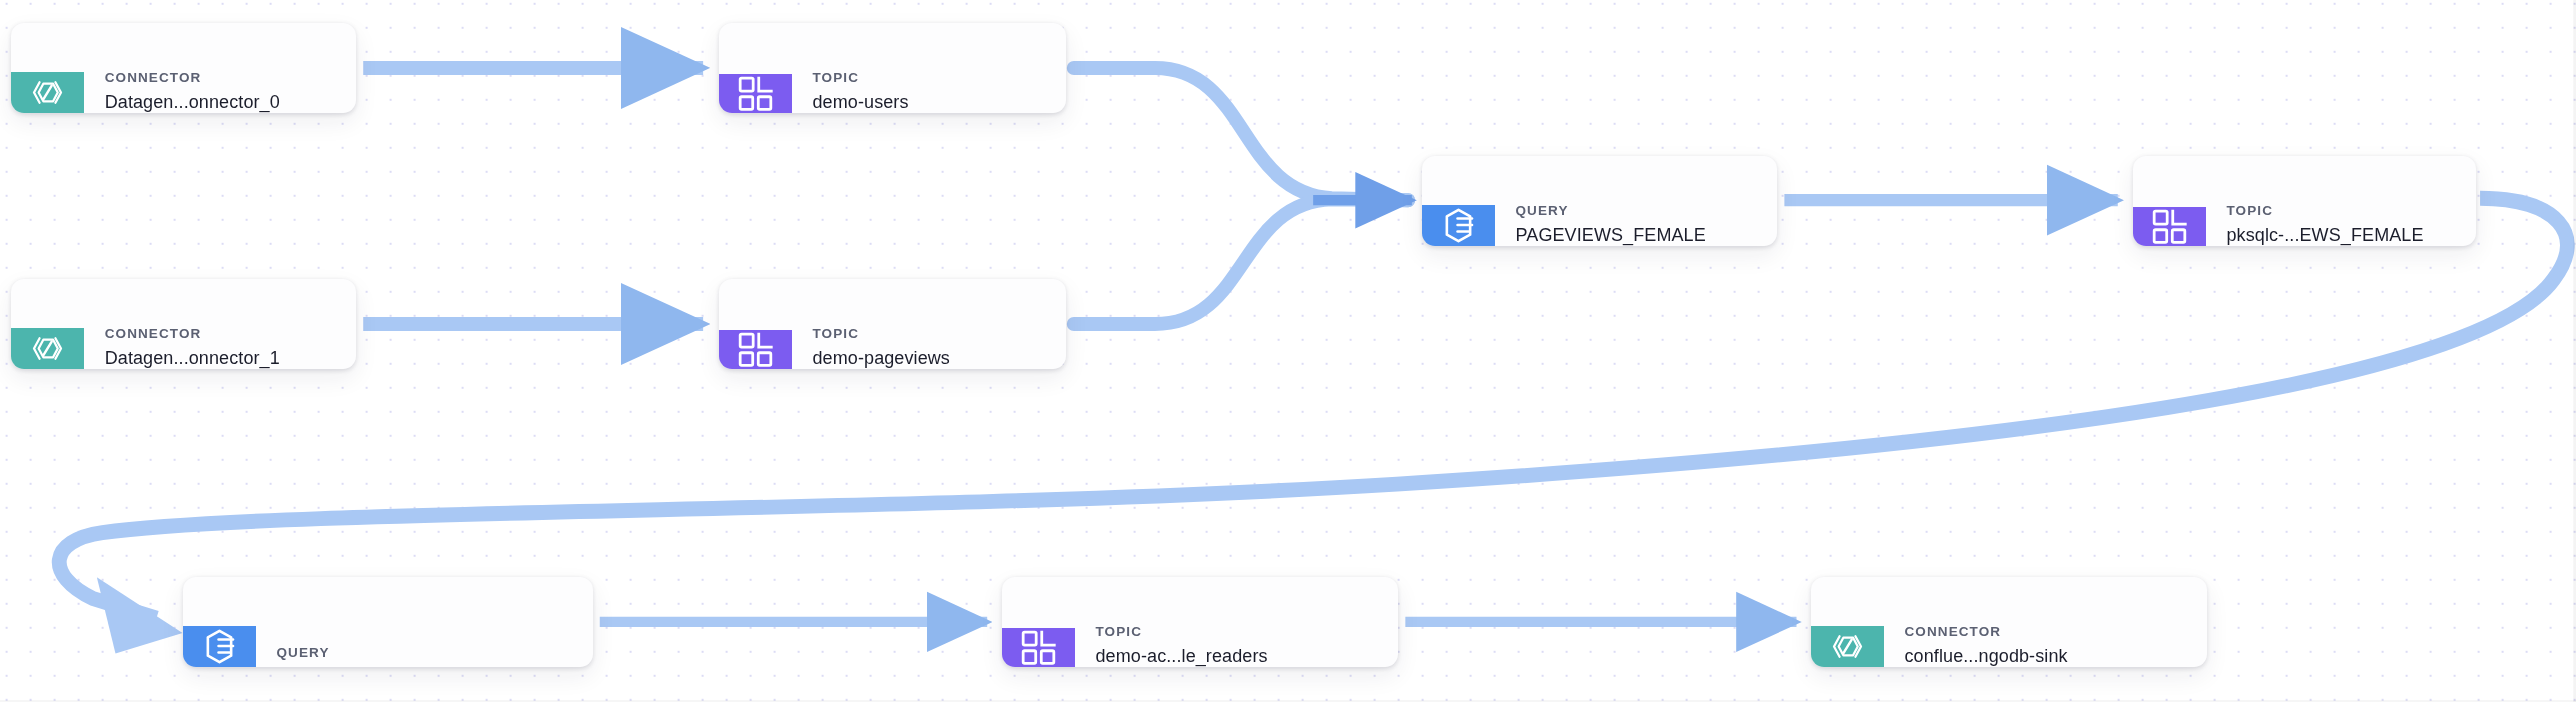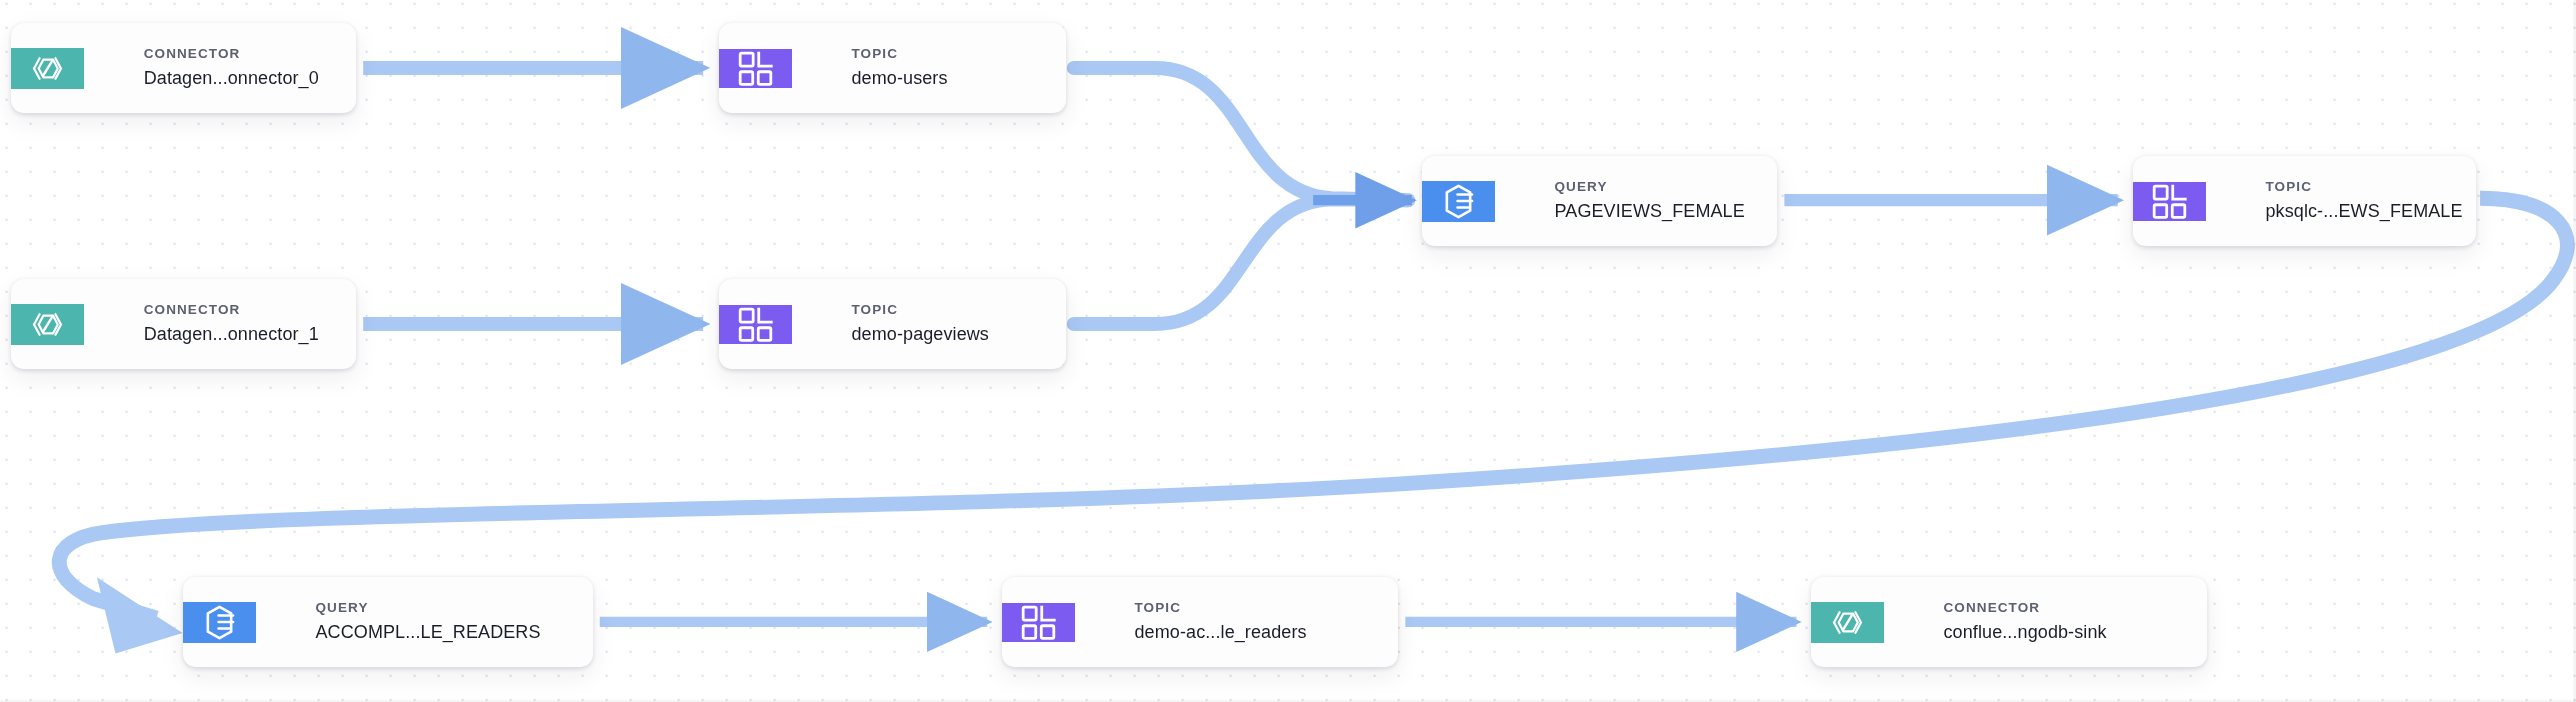--- a/index.html
+++ b/index.html
@@ -40,28 +40,27 @@
     left: 0;
     top: 0;
     width: 2576px;
     height: 702px;
     overflow: visible;
   }
 
   .node {
     position: absolute;
     display: flex;
-    align-items: center;
+    align-items: flex-end;
     background: #fdfdfe;
     border-radius: 13px;
     box-shadow: 0 1.9px 4.7px rgba(23,24,56,0.13), 0 9.3px 24px rgba(23,24,56,0.07);
     overflow: hidden;
     box-sizing: border-box;
     z-index: 5;
-    gap: 39px;
   }
 
   .node-icon {
     width: 73px;
     min-width: 73px;
     display: flex;
     align-items: center;
     justify-content: center;
   }
   .node-icon svg { display: block; }
@@ -233,21 +232,20 @@
     <div class="node-icon">
       <svg width="41" height="41" viewBox="0 0 44 44">
         <path d="M22 5.2 L34.5 12.2 L34.5 31.8 L22 38.8 L9.5 31.8 L9.5 12.2 Z" fill="none" stroke="#ffffff" stroke-width="2.8" stroke-linejoin="round"></path>
         <path d="M21 14.5 L36.5 14.5" stroke="#ffffff" stroke-width="2.8" stroke-linecap="round"></path>
         <path d="M21 21.5 L36.5 21.5" stroke="#ffffff" stroke-width="2.8" stroke-linecap="round"></path>
         <path d="M21 28.5 L33 28.5" stroke="#ffffff" stroke-width="2.8" stroke-linecap="round"></path>
       </svg>
     </div>
     <div class="node-body">
       <div class="node-kind">QUERY</div>
-      <div class="node-label">ACCOMPL...LE_READERS</div>
     </div>
   </div>
 
   <div class="node kind-topic" style="left:1002px; top:577px; width:396px; height:90px;">
     <div class="node-icon">
       <svg width="39" height="39" viewBox="0 0 42 42">
         <rect x="4.5" y="4.5" width="14" height="14" rx="1.5" fill="none" stroke="#ffffff" stroke-width="3"></rect>
         <path d="M24.5 4.5 L24.5 18.5 L38 18.5" fill="none" stroke="#ffffff" stroke-width="3" stroke-linecap="square"></path>
         <rect x="4.5" y="24.5" width="13.5" height="13.5" rx="1.5" fill="none" stroke="#ffffff" stroke-width="3"></rect>
         <rect x="24" y="24.5" width="13.5" height="13.5" rx="1.5" fill="none" stroke="#ffffff" stroke-width="3"></rect>

